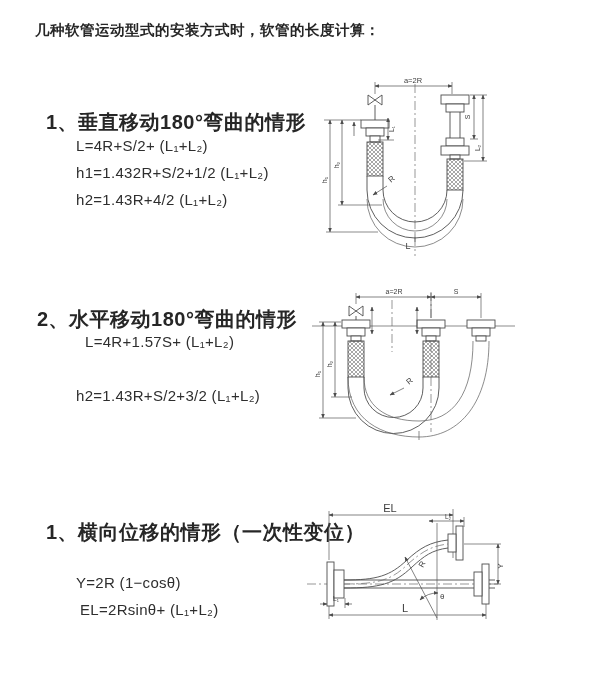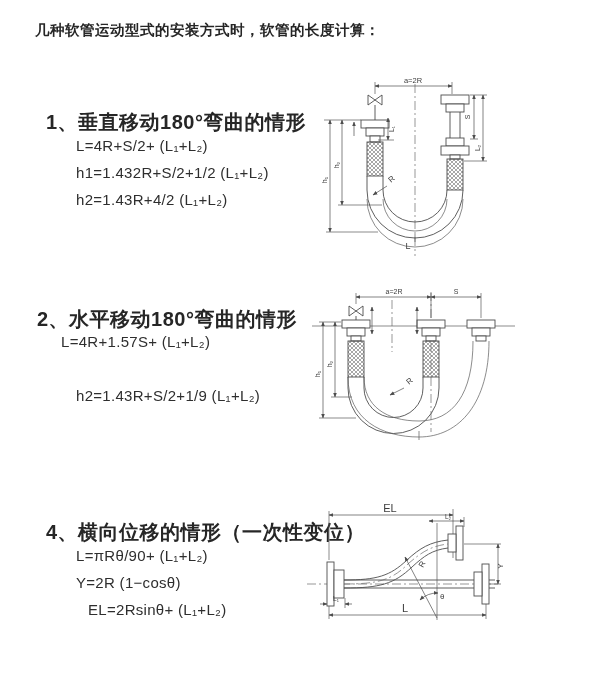--- a/index.html
+++ b/index.html
@@ -23,27 +23,26 @@
 <div id="page">
 
   <div class="title">几种软管运动型式的安装方式时，软管的长度计算：</div>
 
   <div class="sec-heading" style="left:46px;top:109px">1、垂直移动180°弯曲的情形</div>
   <div class="formula" style="left:76px;top:137px">L=4R+S/2+ (L₁+L₂)</div>
   <div class="formula" style="left:76px;top:164px">h1=1.432R+S/2+1/2 (L₁+L₂)</div>
   <div class="formula" style="left:76px;top:191px">h2=1.43R+4/2 (L₁+L₂)</div>
 
   <div class="sec-heading" style="left:37px;top:306px">2、水平移动180°弯曲的情形</div>
-  <div class="formula" style="left:61px;top:333px">L=4R+1.57S+ (L₁+L₂)</div>
-  <div class="formula" style="left:76px;top:387px">h2=1.43R+S/2+1/9 (L₁+L₂)</div>
-
-  <div class="sec-heading" style="left:46px;top:519px">4、横向位移的情形（一次性变位）</div>
-  <div class="formula" style="left:76px;top:547px">L=πRθ/90+ (L₁+L₂)</div>
+  <div class="formula" style="left:85px;top:333px">L=4R+1.57S+ (L₁+L₂)</div>
+  <div class="formula" style="left:76px;top:387px">h2=1.43R+S/2+3/2 (L₁+L₂)</div>
+
+  <div class="sec-heading" style="left:46px;top:519px">1、横向位移的情形（一次性变位）</div>
   <div class="formula" style="left:76px;top:574px">Y=2R (1−cosθ)</div>
-  <div class="formula" style="left:88px;top:601px">EL=2Rsinθ+ (L₁+L₂)</div>
+  <div class="formula" style="left:80px;top:601px">EL=2Rsinθ+ (L₁+L₂)</div>
 
   <svg style="left:298px;top:72px" width="250" height="192" viewBox="0 0 250 192">
     <defs>
       <pattern id="braidpat" patternUnits="userSpaceOnUse" width="4" height="4">
         <path d="M0,0 L4,4 M0,4 L4,0" stroke="#6d6d6d" stroke-width="0.6"></path>
       </pattern>
       <marker id="arr" viewBox="0 0 10 10" refX="9" refY="5" markerWidth="7" markerHeight="7" orient="auto-start-reverse">
         <path d="M0,1 L10,5 L0,9 z" fill="#4d4d4d"></path>
       </marker>
     </defs>

